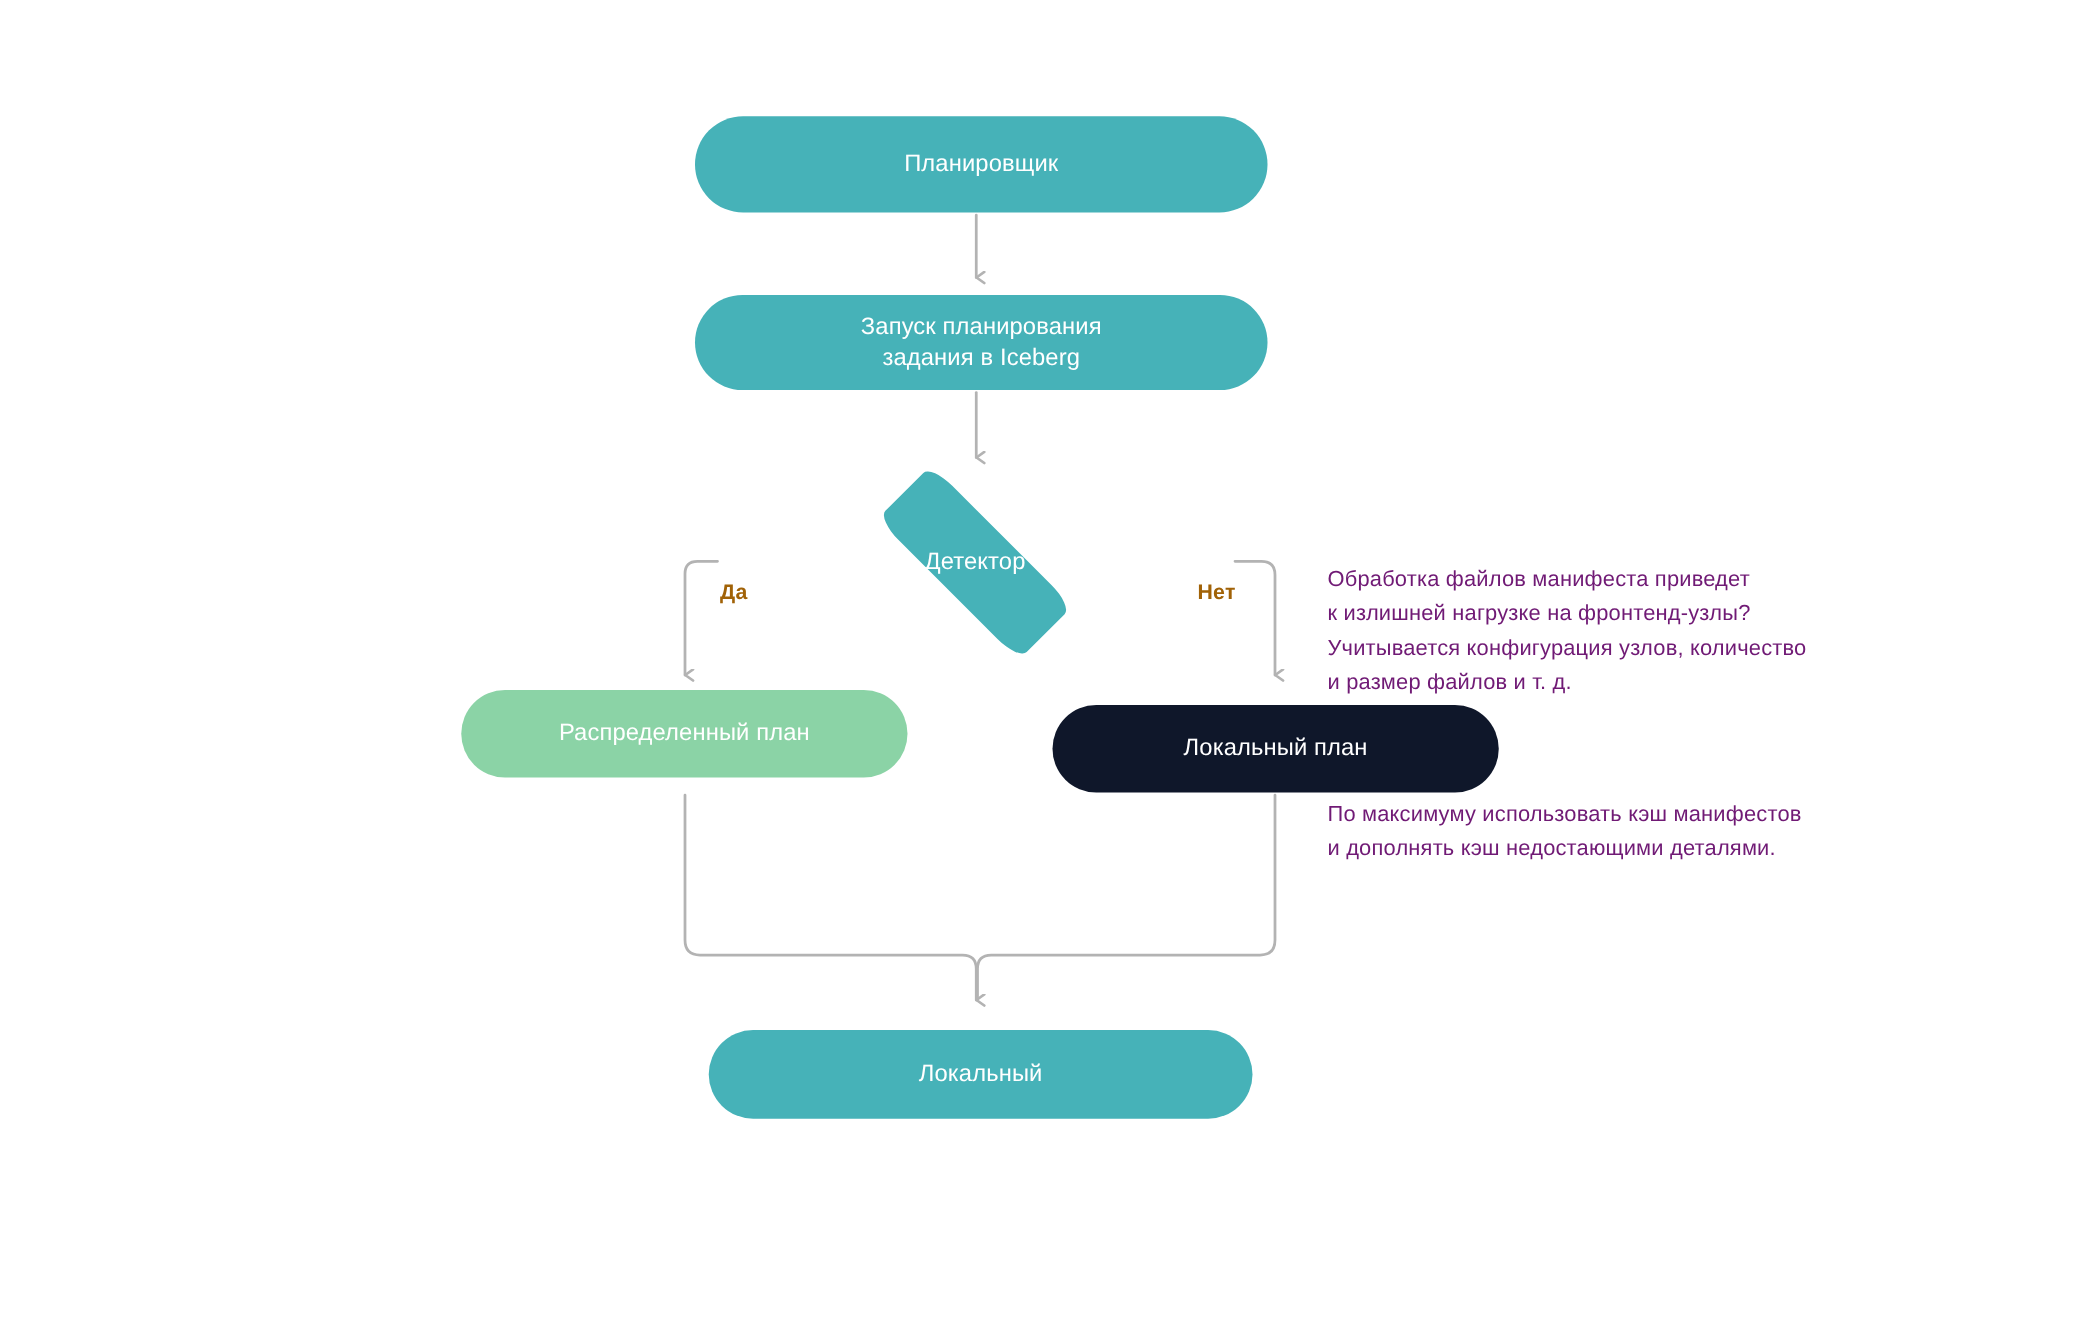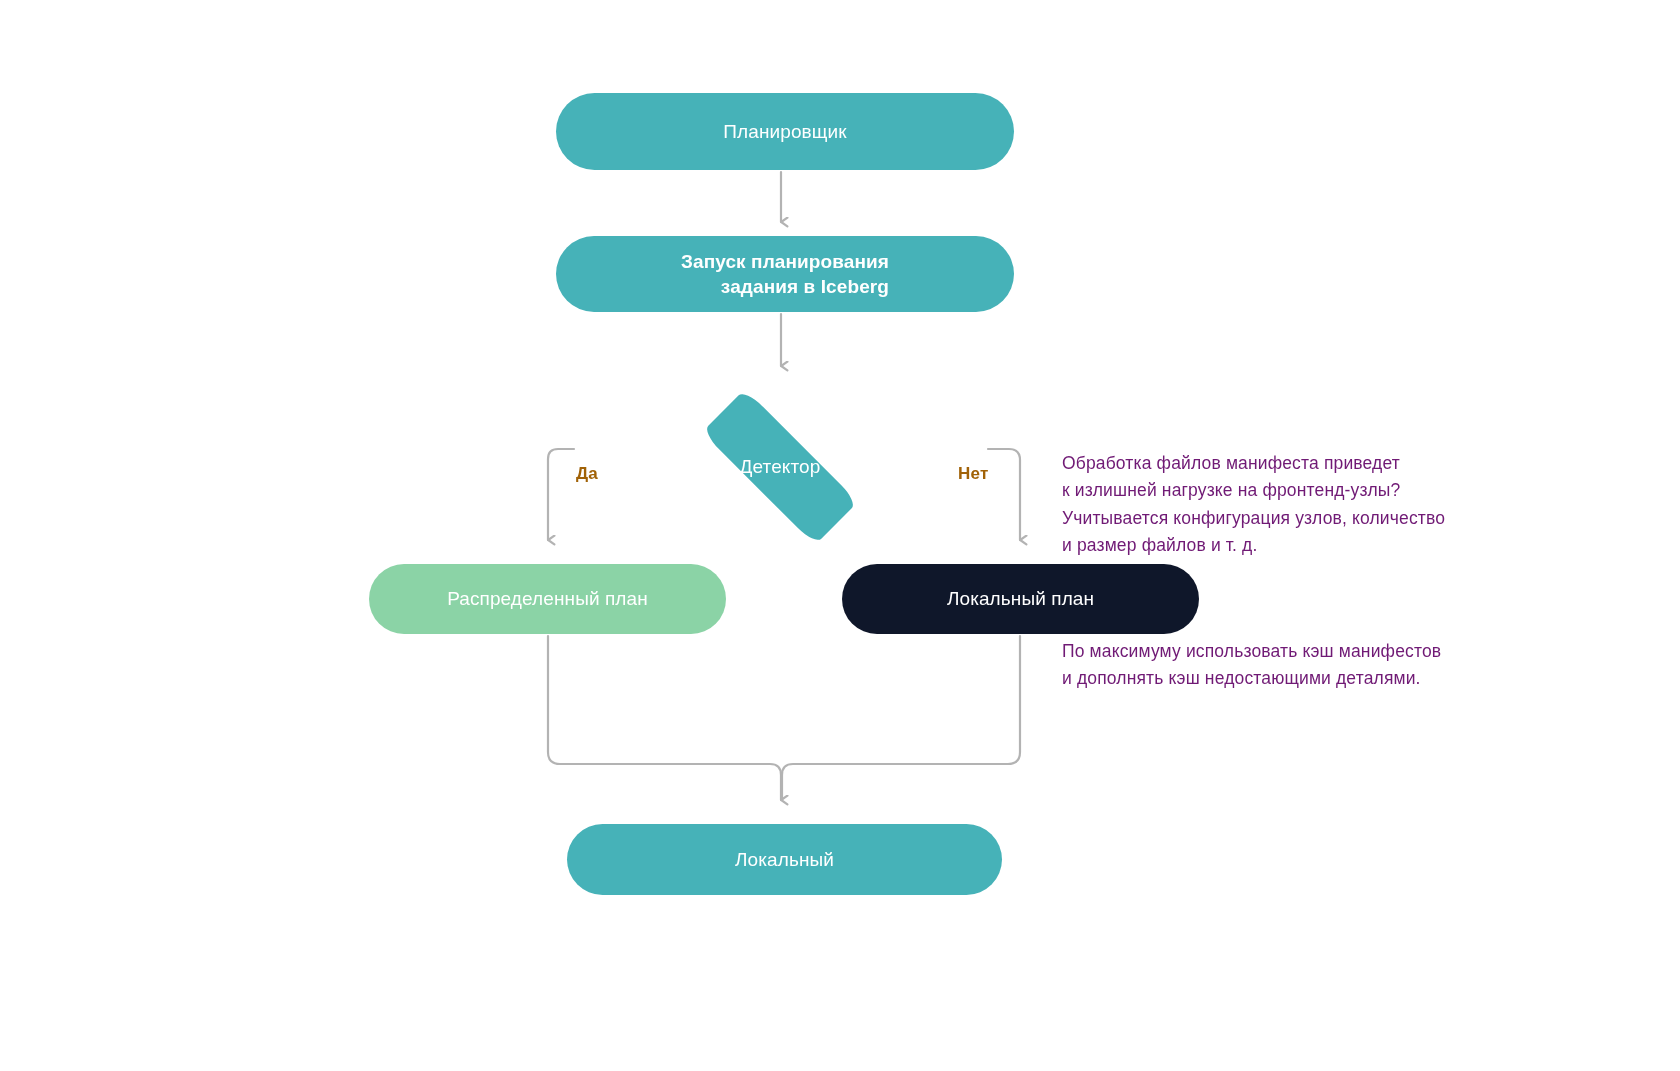--- a/index.html
+++ b/index.html
@@ -60,44 +60,44 @@
   
   #node-scheduler {
     left: 556px;  top: 93px;
     width: 458px; height: 77px;
   }
   
   #node-iceberg {
     left: 556px;  top: 236px;
     width: 458px; height: 76px;
   }
-  #node-iceberg .node-label { font-weight: 700; text-align: right; }
+  #node-iceberg .node-label { font-weight: 400; }
 
   
   #node-detector {
-    left: 619px; top: 405px;
+    left: 619px; top: 388px;
     width: 322px; height: 123px;
   }
   .diamond-shape {
     position: absolute;
     left: 50%; top: 50%;
     width: 108px; height: 108px;
     margin-left: -54px; margin-top: -54px;
     background: #46b2b8;
     border-radius: 16px;
     transform: rotate(45deg) scale(1.48, 0.565);
   }
   #node-detector .node-label {
     position: relative;
     z-index: 2;
   }
 
   
   #node-distributed {
-    left: 369px; top: 564px;
+    left: 369px; top: 552px;
     width: 357px; height: 70px;
     border-radius: 35px;
   }
   #node-local {
     left: 842px; top: 564px;
     width: 357px; height: 70px;
     border-radius: 35px;
   }
 
   

